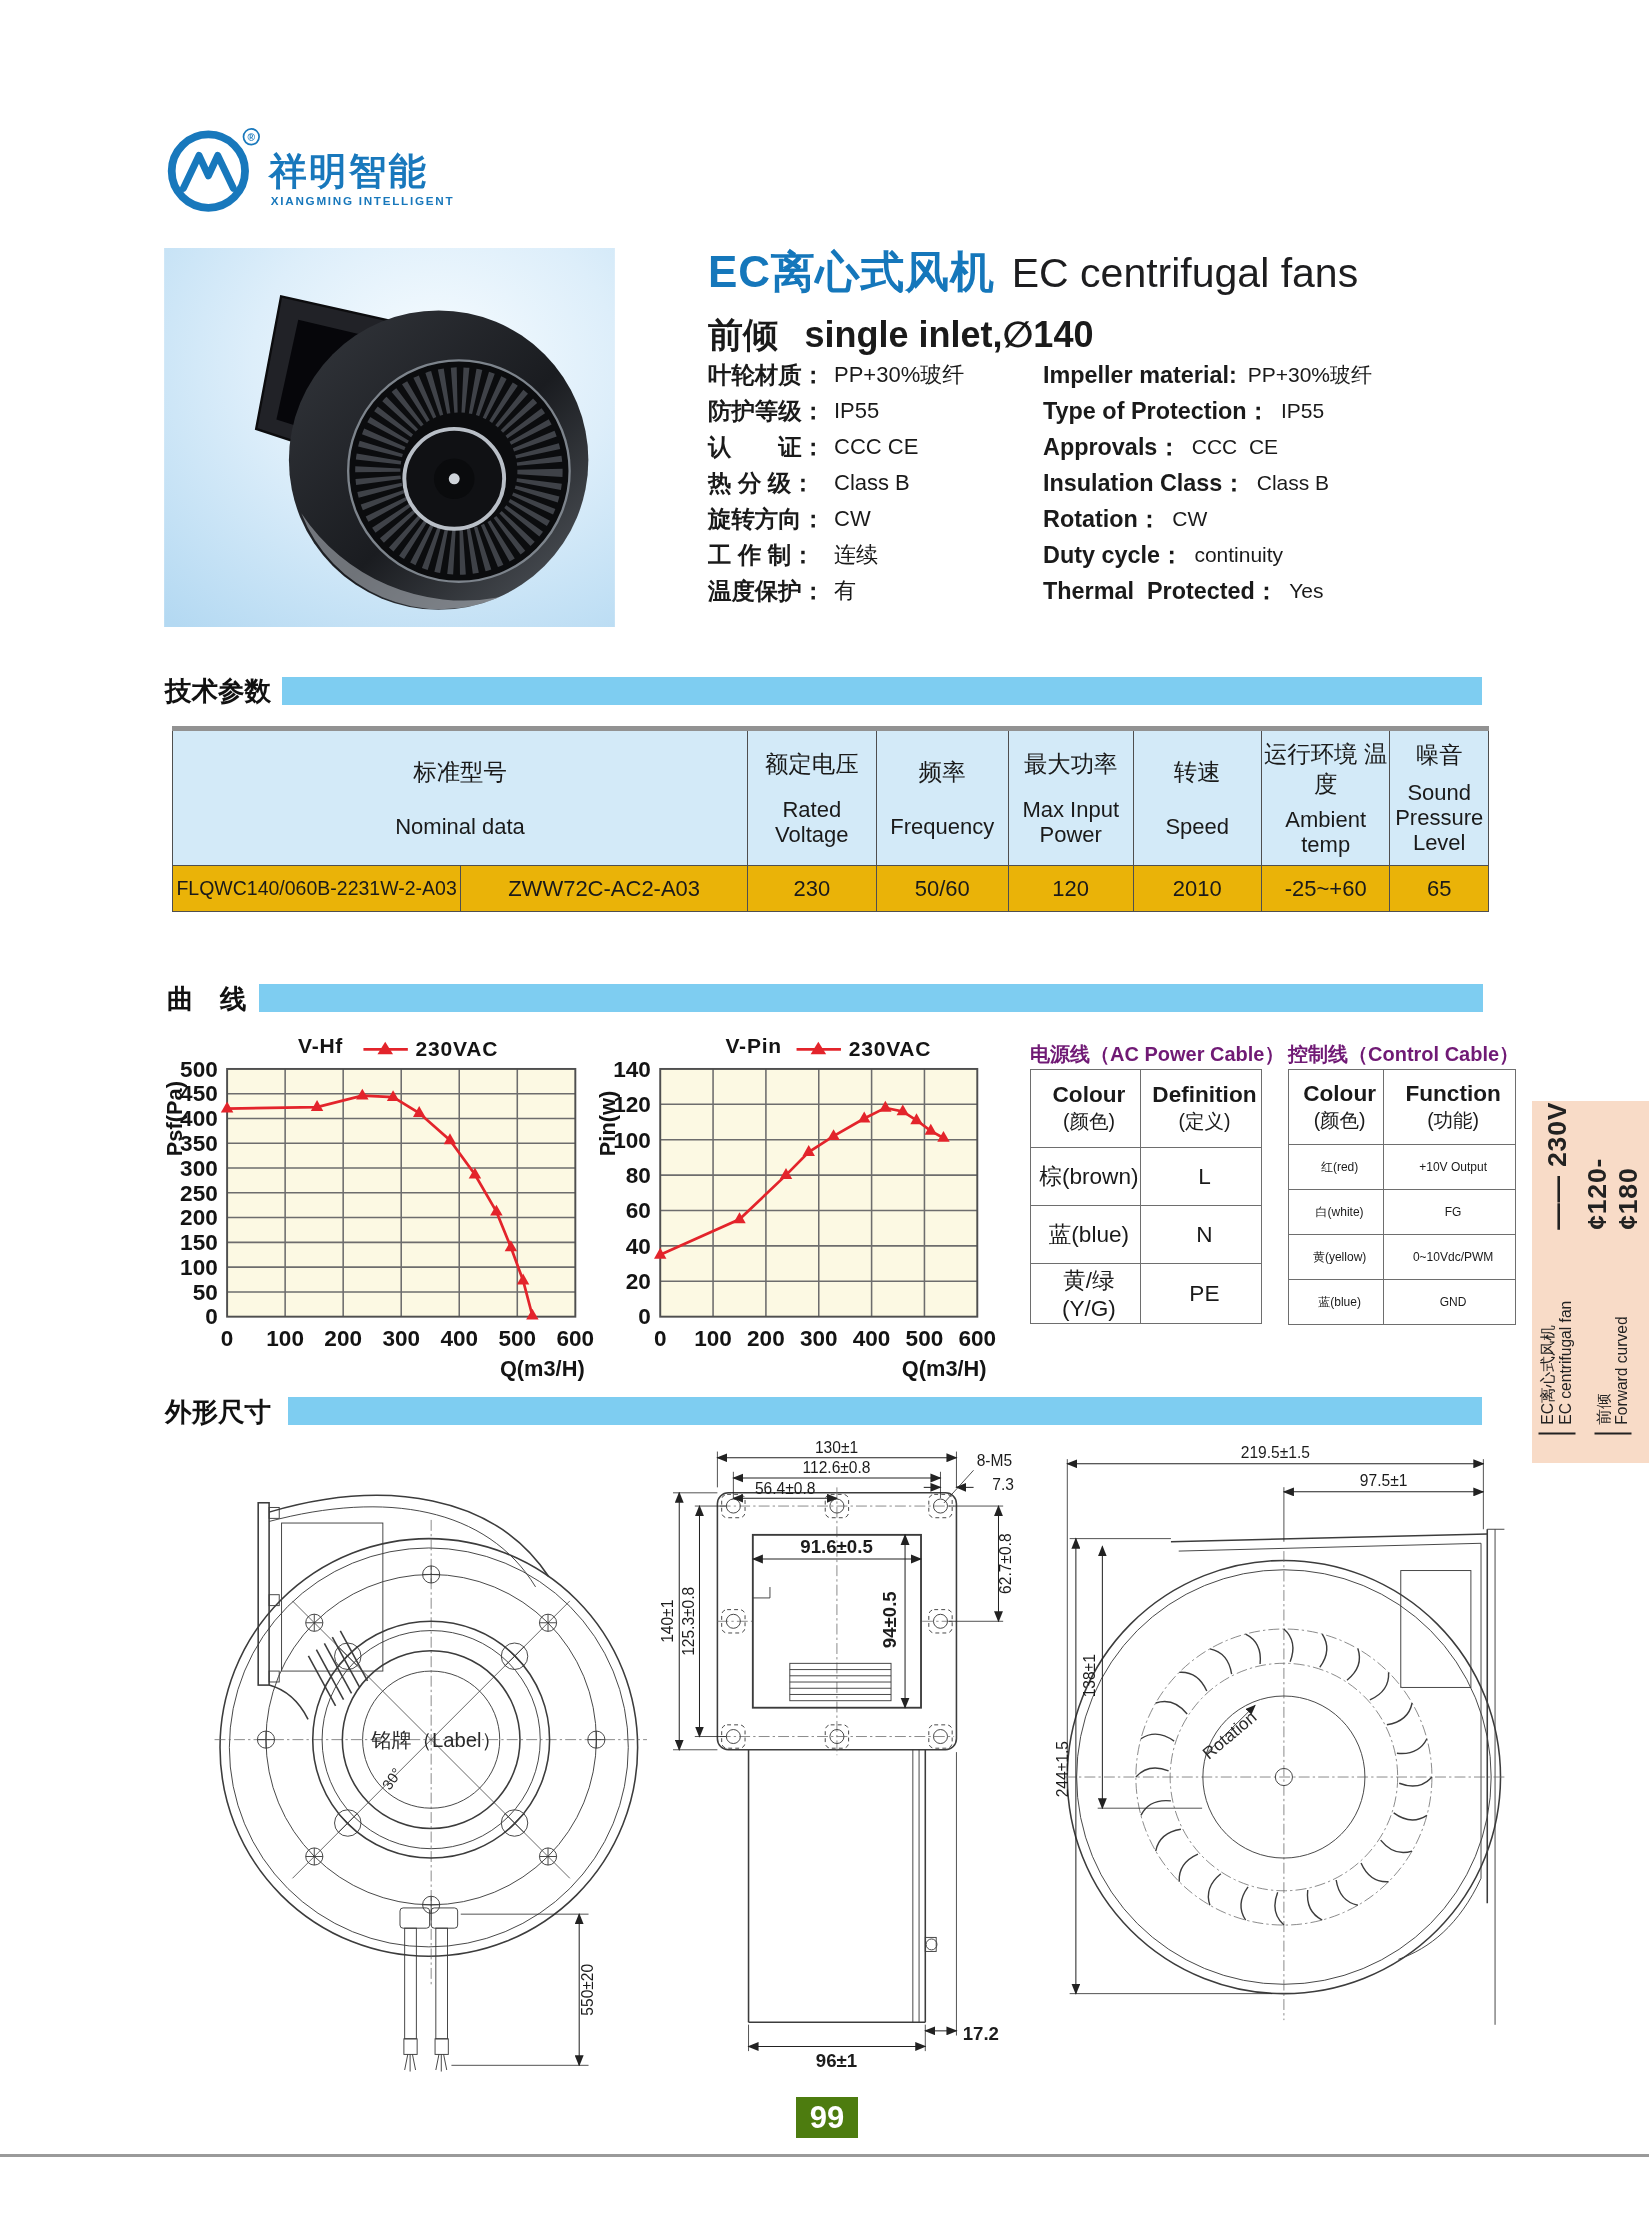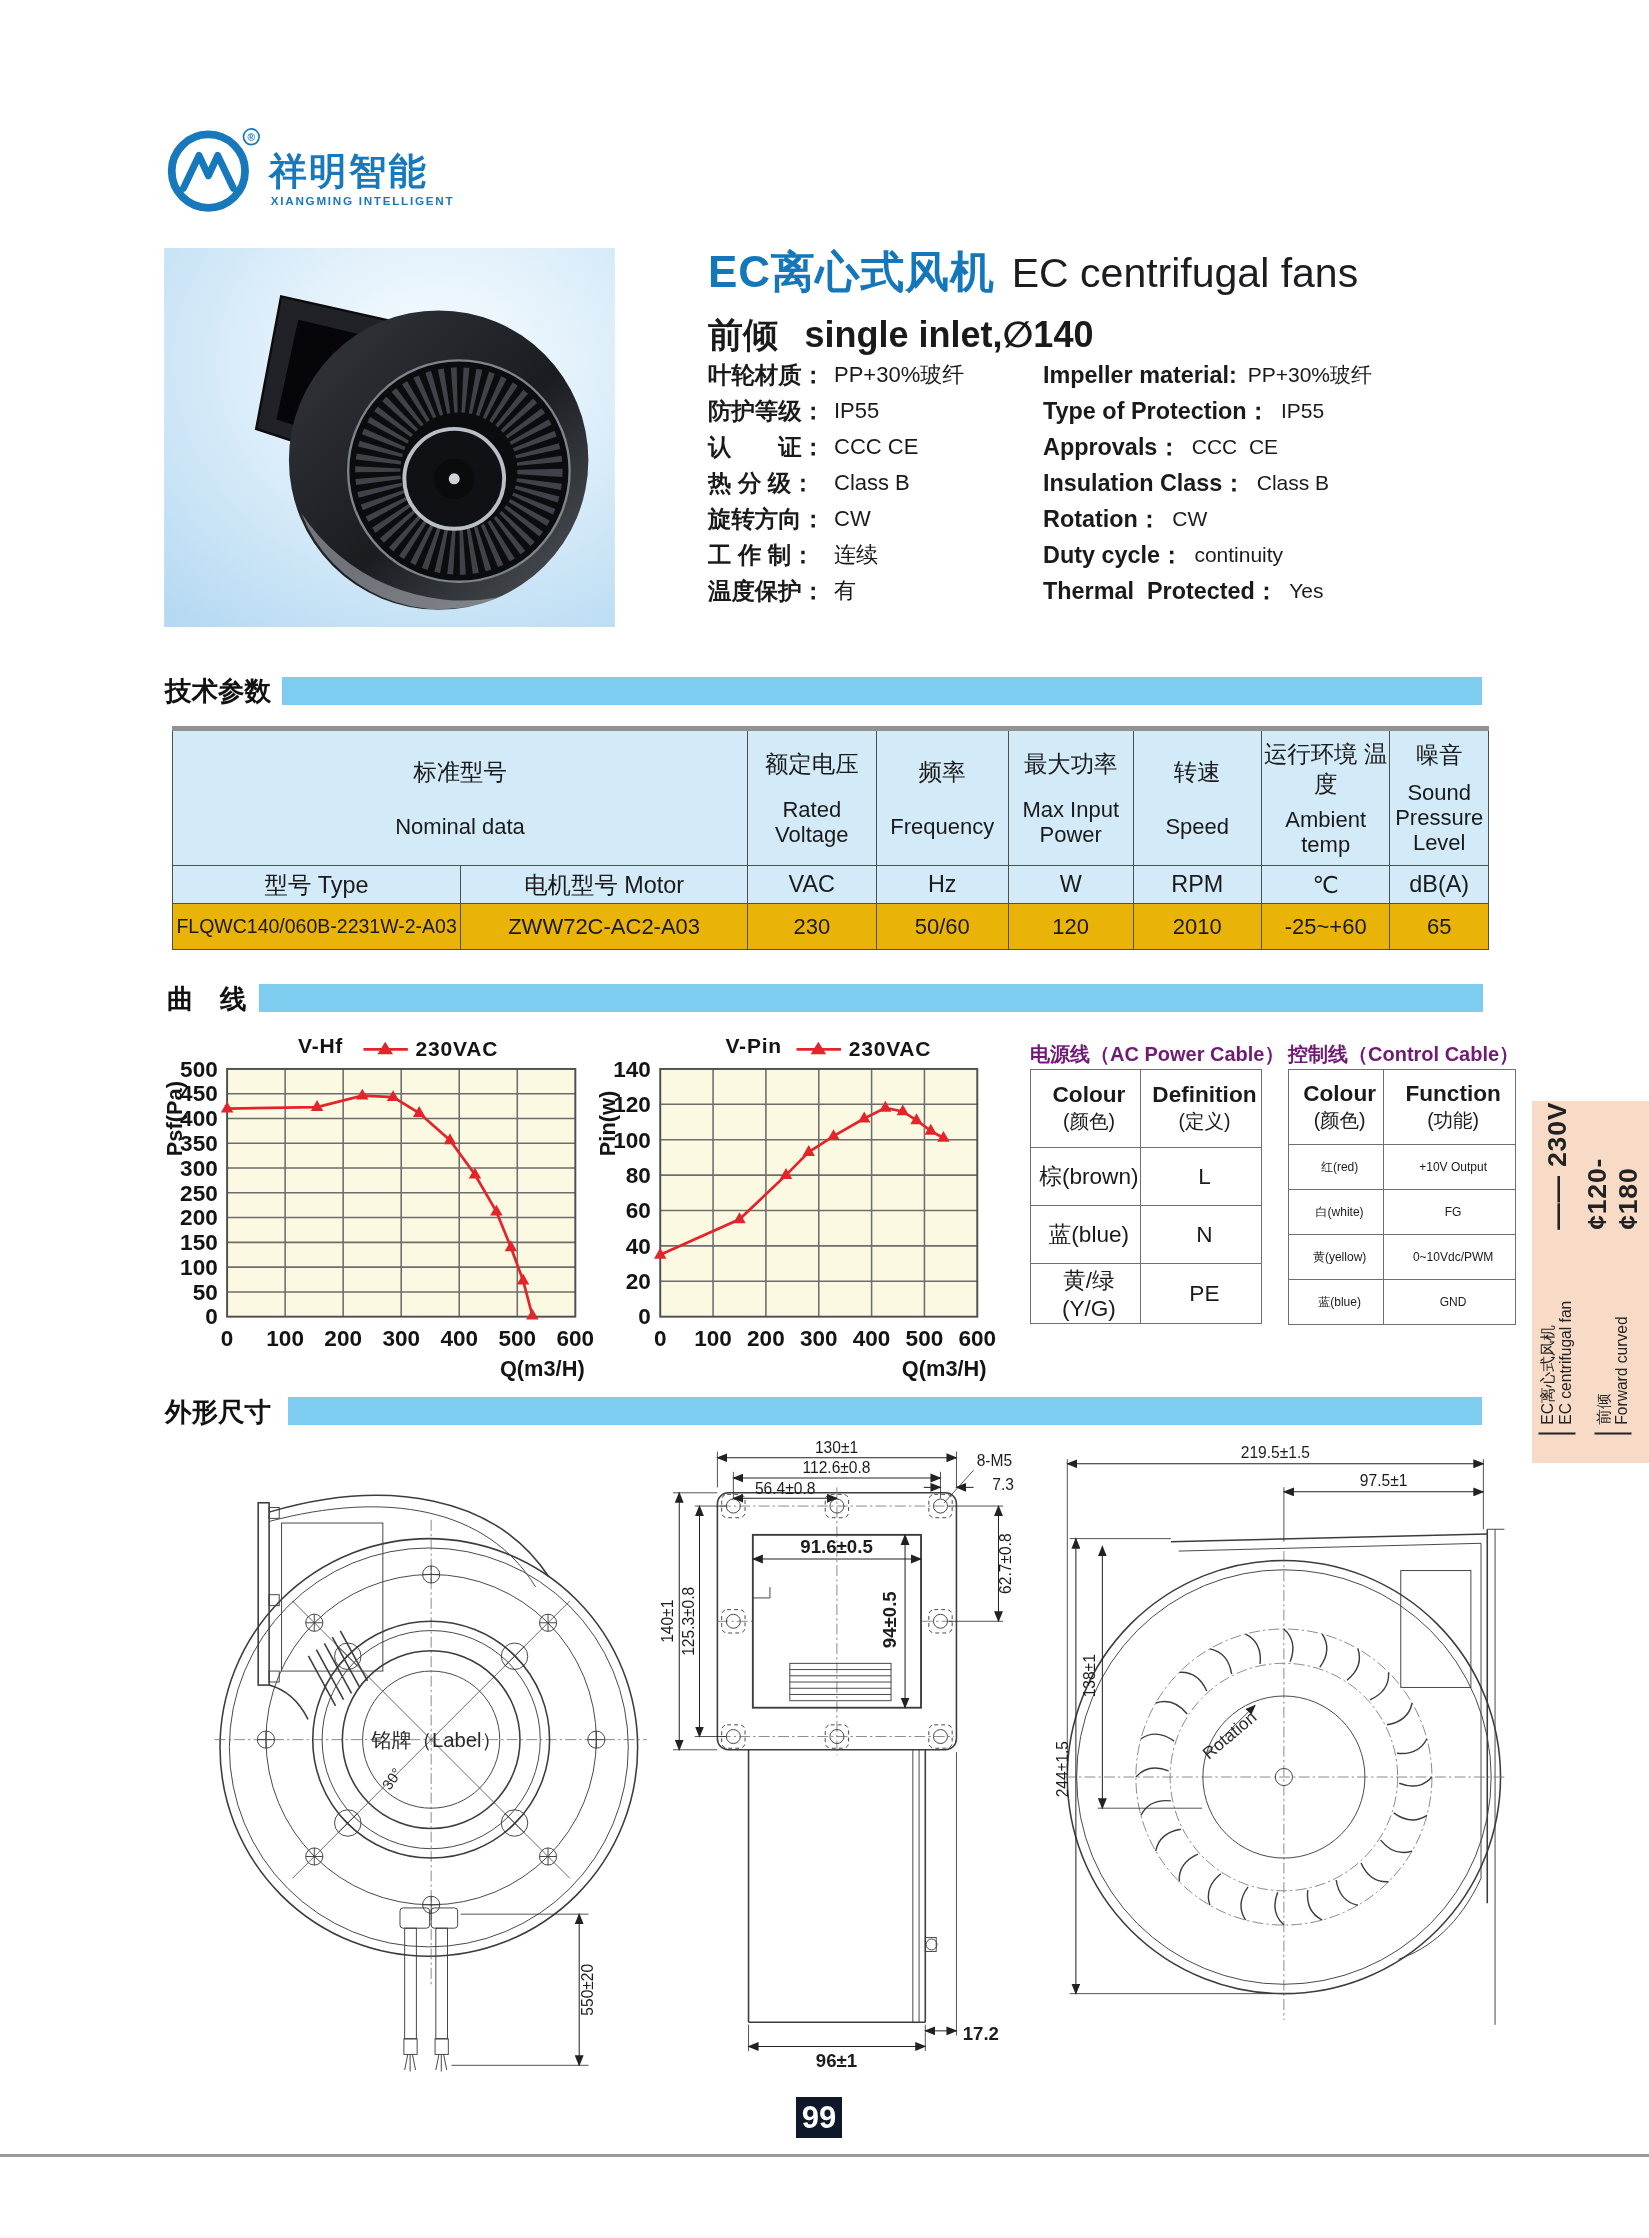--- a/index.html
+++ b/index.html
@@ -81,21 +81,21 @@
   
   .ln{stroke:#3c3c3c;stroke-width:2;fill:none;}
   .thin{stroke:#3c3c3c;stroke-width:1.2;fill:none;}
   .cln{stroke:#6a6a6a;stroke-width:1;fill:none;stroke-dasharray:14 4 3 4;}
   .dml{stroke:#222;stroke-width:1.3;fill:none;}
   .ext{stroke:#222;stroke-width:1;fill:none;}
   .dim{font-size:20px;fill:#1c1c1c;}
   .dimB{font-size:24px;fill:#1c1c1c;}
 
   
-  #badge{left:796px;top:2097px;width:46px;height:41px;background:#0f172a;color:#fff;
+  #badge{left:796px;top:2097px;width:62px;height:41px;background:#4d7c0f;color:#fff;
          display:flex;align-items:center;justify-content:center;font-size:31px;font-weight:600;}
   #footline{left:0;top:2154px;width:1649px;height:3.1px;background:#9a9a9a;}
 </style>
 </head>
 <body>
 
 <div id="page">
 
   <svg width="0" height="0" style="position:absolute">
     <defs>
@@ -246,30 +246,20 @@
                 <div class="cn">运行环境 温度</div>
                 <div class="en">Ambient temp</div>
               </div>
             </td>
         <td>
               <div class="hcell">
                 <div class="cn">噪音</div>
                 <div class="en">Sound Pressure Level</div>
               </div>
             </td>
-      </tr>
-      <tr class="h2">
-        <td>型号  Type</td>
-        <td>电机型号  Motor</td>
-        <td>VAC</td>
-        <td>Hz</td>
-        <td>W</td>
-        <td>RPM</td>
-        <td>℃</td>
-        <td>dB(A)</td>
       </tr>
       <tr class="dr">
         <td>FLQWC140/060B-2231W-2-A03</td>
         <td>ZWW72C-AC2-A03</td>
         <td>230</td>
         <td>50/60</td>
         <td>120</td>
         <td>2010</td>
         <td>-25~+60</td>
         <td>65</td>

